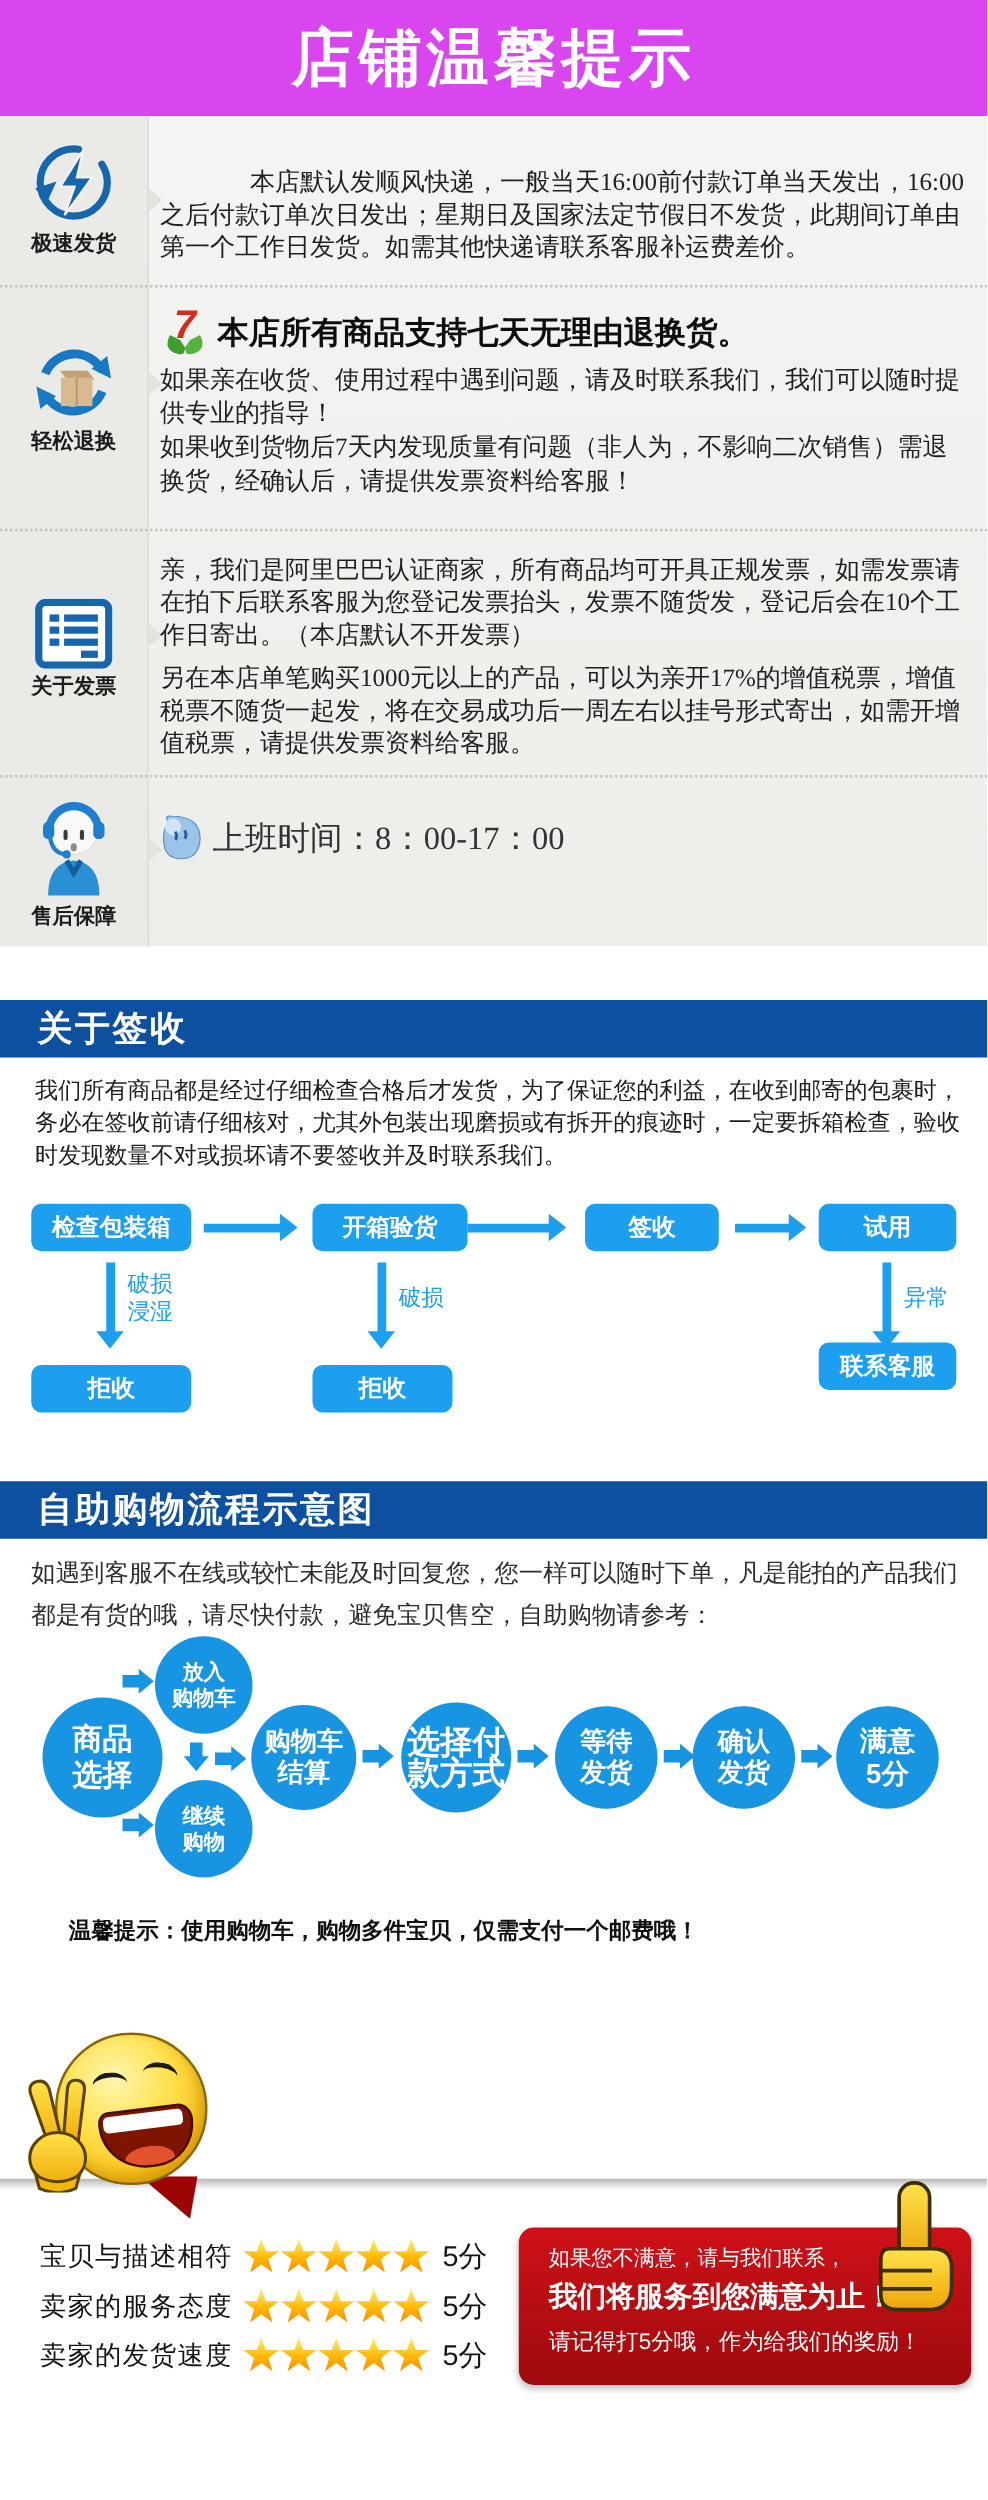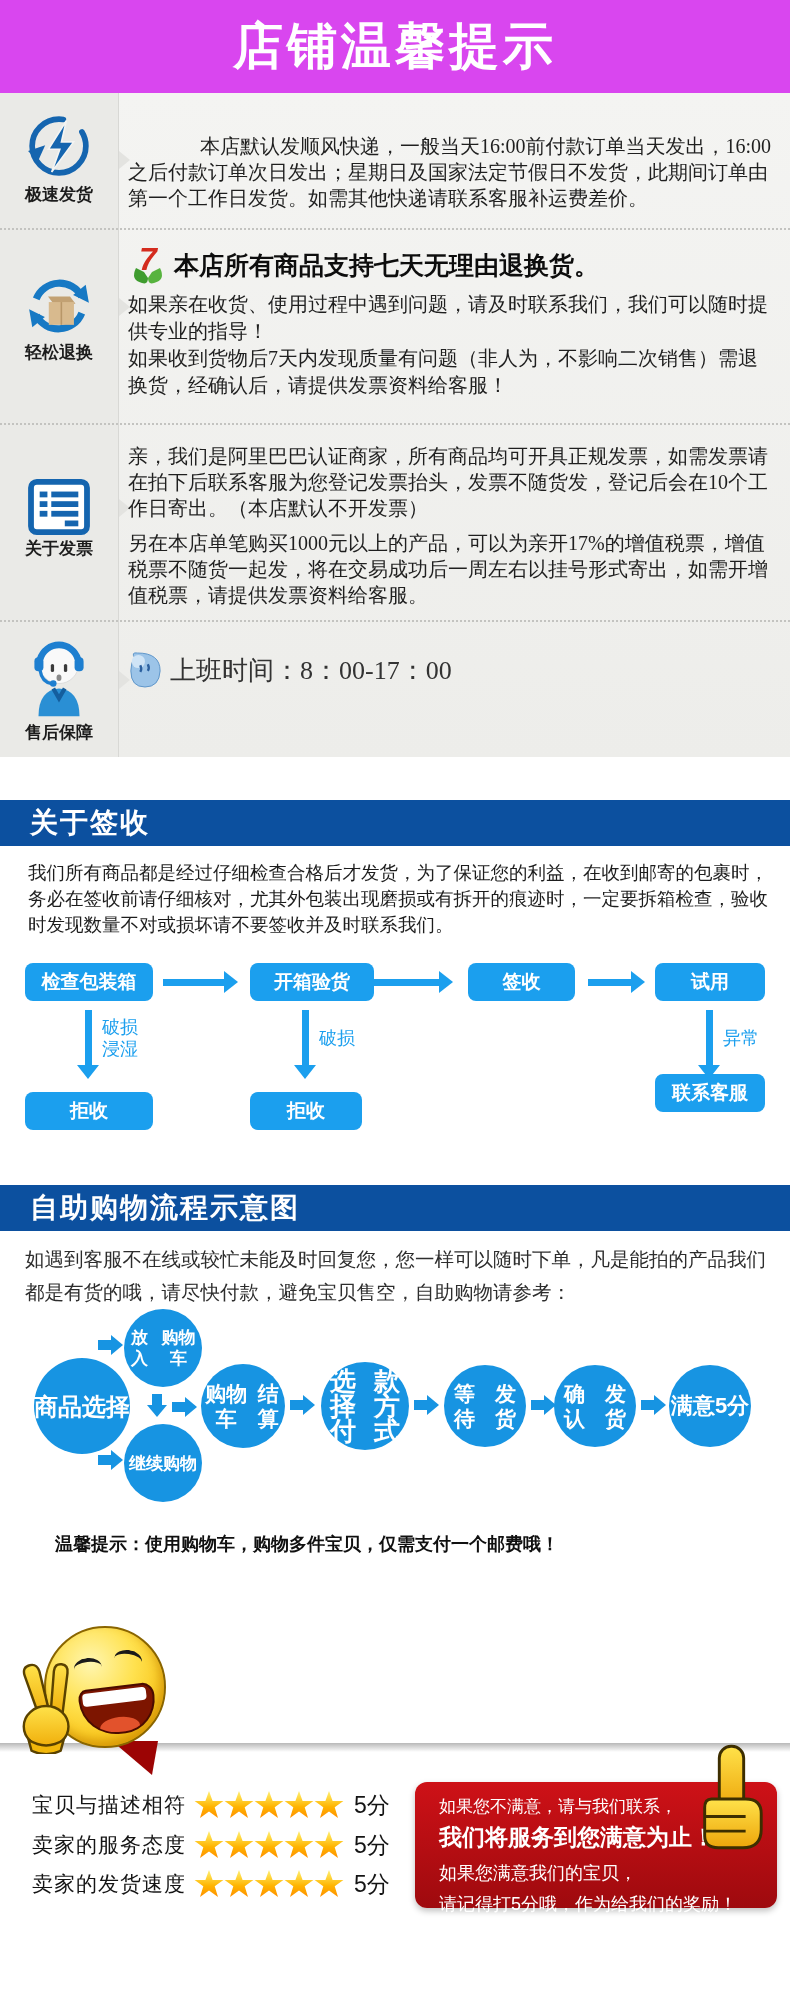--- a/index.html
+++ b/index.html
@@ -46,21 +46,21 @@
   .harrow{position:absolute;height:7px;background:#1b9fee;}
   .harrow::after{content:"";position:absolute;right:-13px;top:-8px;width:0;height:0;
         border-left:14px solid #1b9fee;border-top:11px solid transparent;border-bottom:11px solid transparent;}
   .varrow{position:absolute;width:7px;background:#1b9fee;}
   .varrow::after{content:"";position:absolute;bottom:-13px;left:-8px;width:0;height:0;
         border-top:14px solid #1b9fee;border-left:11px solid transparent;border-right:11px solid transparent;}
   .vlabel{position:absolute;color:#1b9fee;font-size:18px;line-height:22px;}
 
   
   .circ{position:absolute;border-radius:50%;background:#1794e2;color:#fff;font-weight:bold;
-        display:flex;flex-direction:row;align-items:center;justify-content:center;text-align:center;}
+        display:flex;flex-direction:column;align-items:center;justify-content:center;text-align:center;}
   .carrow{position:absolute;width:14px;height:10px;background:#1794e2;}
   .carrow::after{content:"";position:absolute;right:-11px;top:-5px;width:0;height:0;
         border-left:12px solid #1794e2;border-top:10px solid transparent;border-bottom:10px solid transparent;}
   .cdarrow{position:absolute;width:10px;height:12px;background:#1794e2;}
   .cdarrow::after{content:"";position:absolute;bottom:-11px;left:-5px;width:0;height:0;
         border-top:12px solid #1794e2;border-left:10px solid transparent;border-right:10px solid transparent;}
 
   
   .banner{position:absolute;left:0;top:1602px;width:790px;height:141px;
         background:linear-gradient(180deg,#b30b0b,#d01a10 40%,#a10404);
@@ -343,21 +343,20 @@
         <span class="star"></span>
         <span class="star"></span>
         <span class="star"></span>
     </span>
     <span class="rscore">5分</span>
   </div>
 
   <div class="pbox">
     <div class="pl1">如果您不满意，请与我们联系，</div>
     <div class="pl2">我们将服务到您满意为止！</div>
-    <div class="pl3">如果您满意我们的宝贝，</div>
     <div class="pl4">请记得打5分哦，作为给我们的奖励！</div>
   </div>
 
   <div class="thumb">
     <svg width="78" height="112" viewBox="0 0 80 114">
       <defs>
         <linearGradient id="gy2" x1="0" y1="0" x2="0" y2="1">
           <stop offset="0" stop-color="#ffe24a"></stop>
             <stop offset="1" stop-color="#eda50a"></stop>
         </linearGradient>

